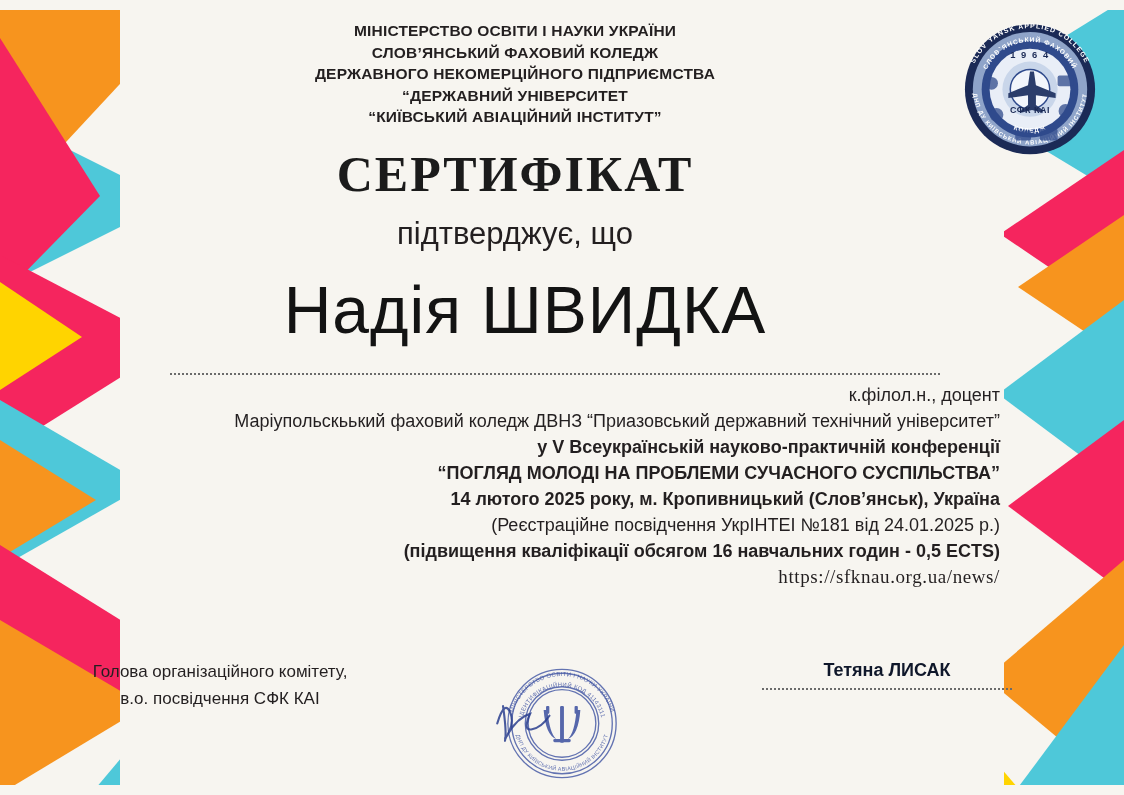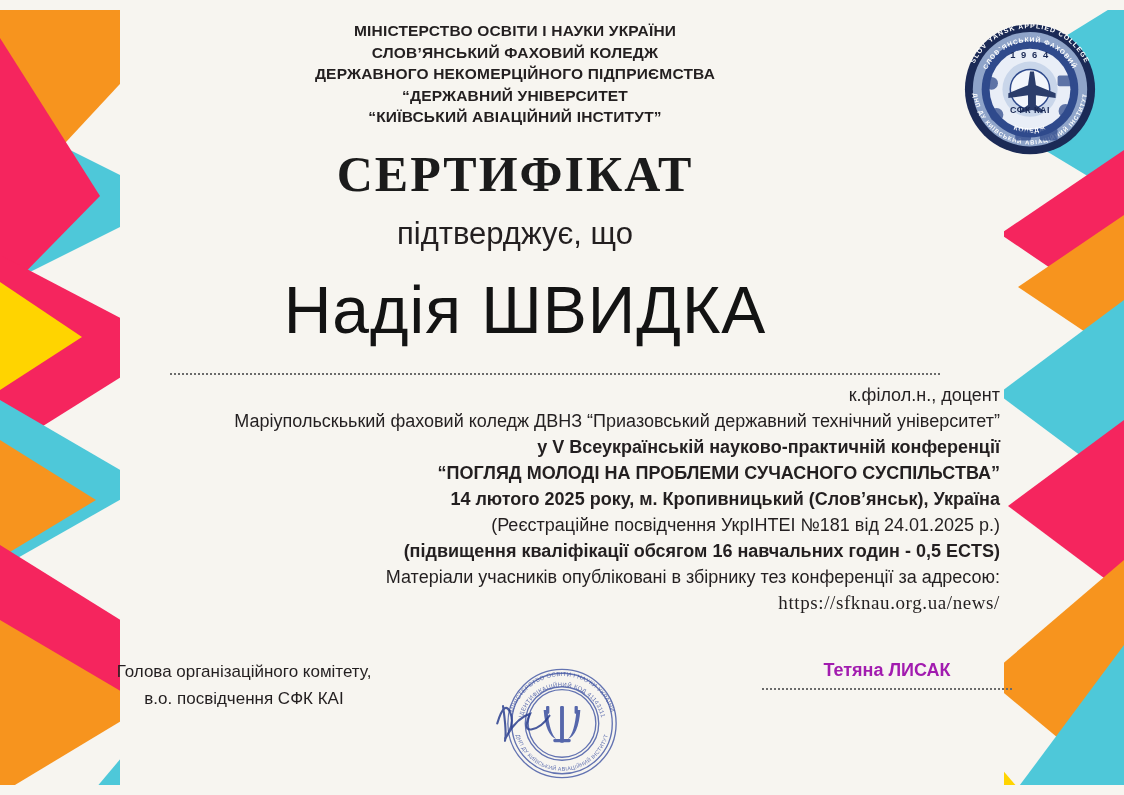--- a/index.html
+++ b/index.html
@@ -135,37 +135,37 @@
   }
   .body-block .line.url {
     font-family: "Liberation Serif", serif;
     font-size: 19px;
     letter-spacing: .6px;
   }
 
   
   .sign-left {
     position: absolute;
-    left: 84px;
+    left: 60px;
     top: 658px;
     width: 320px;
     text-align: center;
     font-size: 17px;
     line-height: 27px;
     color: #231f20;
   }
   .sign-right {
     position: absolute;
     right: 112px;
     top: 660px;
     width: 250px;
     text-align: center;
     font-size: 18px;
     font-weight: bold;
-    color: #a21caf;
+    color: #0f172a;
   }
   .sign-right-rule {
     position: absolute;
     right: 112px;
     top: 688px;
     width: 250px;
     border-bottom: 2px dotted #6b6b6b;
   }
 
   
@@ -300,21 +300,20 @@
     <div class="dotted-rule"></div>
 
     <div class="body-block">
       <div class="line">к.філол.н., доцент</div>
       <div class="line">Маріупольскьький фаховий коледж ДВНЗ “Приазовський державний технічний університет”</div>
       <div class="line b">у V Всеукраїнській науково-практичній конференції</div>
       <div class="line b">“ПОГЛЯД МОЛОДІ НА ПРОБЛЕМИ СУЧАСНОГО СУСПІЛЬСТВА”</div>
       <div class="line b">14 лютого 2025 року, м. Кропивницький (Слов’янськ), Україна</div>
       <div class="line">(Реєстраційне посвідчення УкрІНТЕІ №181 від 24.01.2025 р.)</div>
       <div class="line b">(підвищення кваліфікації обсягом 16 навчальних годин - 0,5 ECTS)</div>
-      <div class="line">Матеріали учасників опубліковані в збірнику тез конференції за адресою:</div>
       <div class="line url">https://sfknau.org.ua/news/</div>
     </div>
 
     <div class="sign-left">
       <div>Голова організаційного комітету,</div>
       <div>в.о. посвідчення СФК КАІ</div>
     </div>
 
     <div class="sign-right">Тетяна ЛИСАК</div>
     <div class="sign-right-rule"></div>

